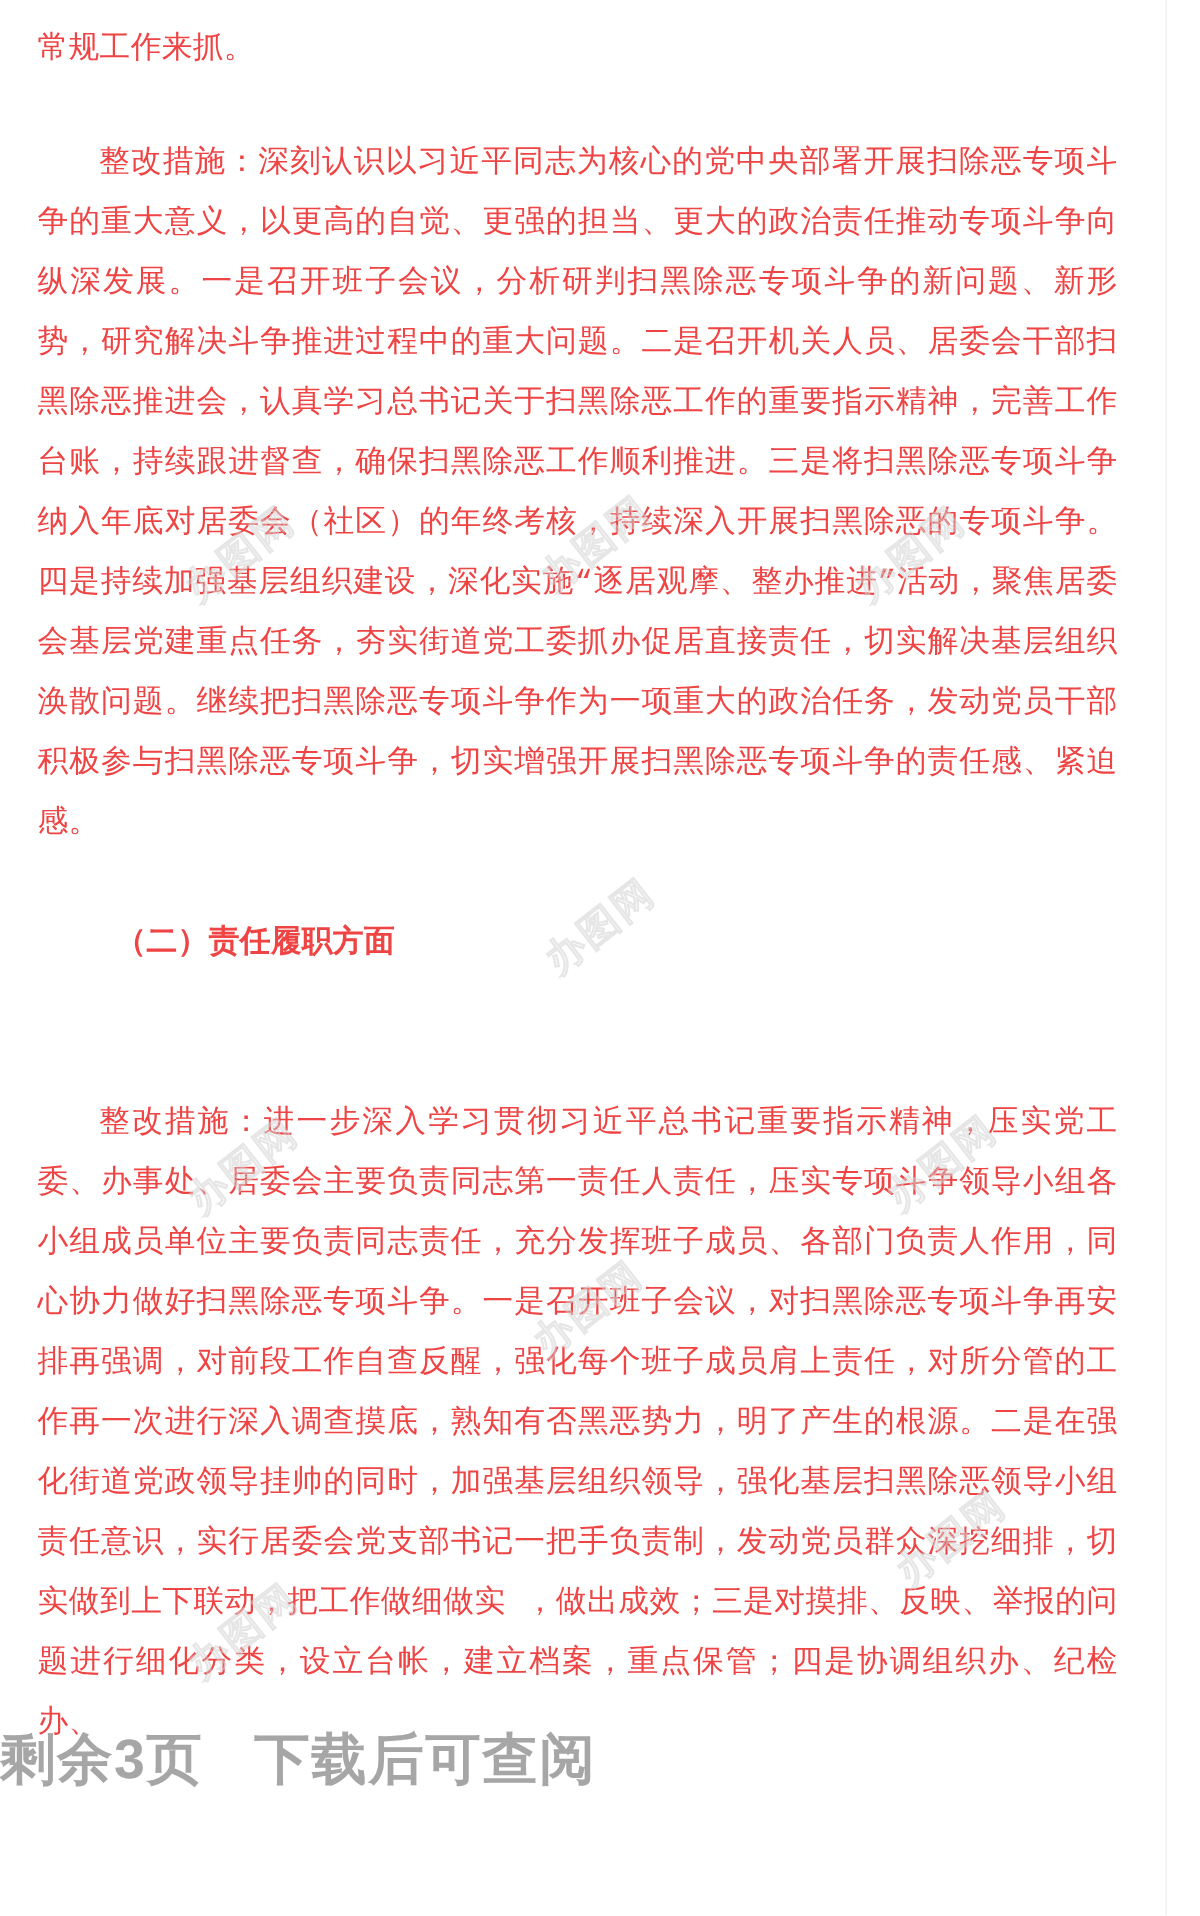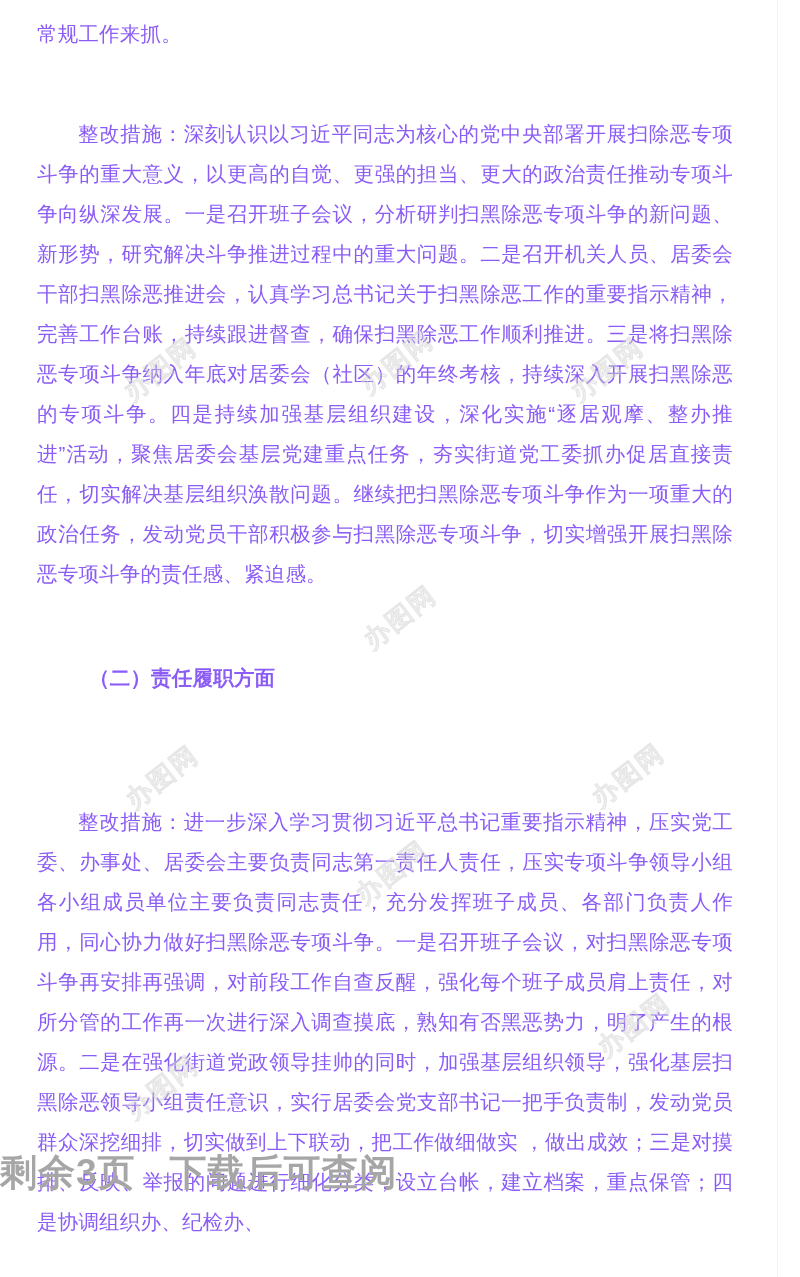--- a/index.html
+++ b/index.html
@@ -59,29 +59,29 @@
   #doc {
     position: absolute;
     left: 0;
     top: 0;
     width: 800px;
     padding: 0;
     z-index: 2;
   }
 
   .para {
-    margin: 12px;
-    color: #8b5cf6;
+    margin: 0;
+    color: #ef4444;
     font-size: 20.5px;
     line-height: 40px;
     text-align: justify;
     text-justify: inter-ideograph;
     letter-spacing: 0.2px;
     padding: 0 55px 0 25px;
-    font-family: Liberation Sans, sans-serif;
+    font-family: Liberation Mono, monospace;
     word-break: break-all;
   }
 
   .para.indent {
     text-indent: 2em;
   }
 
   .para.heading {
     font-weight: 700;
     text-indent: 2em;

